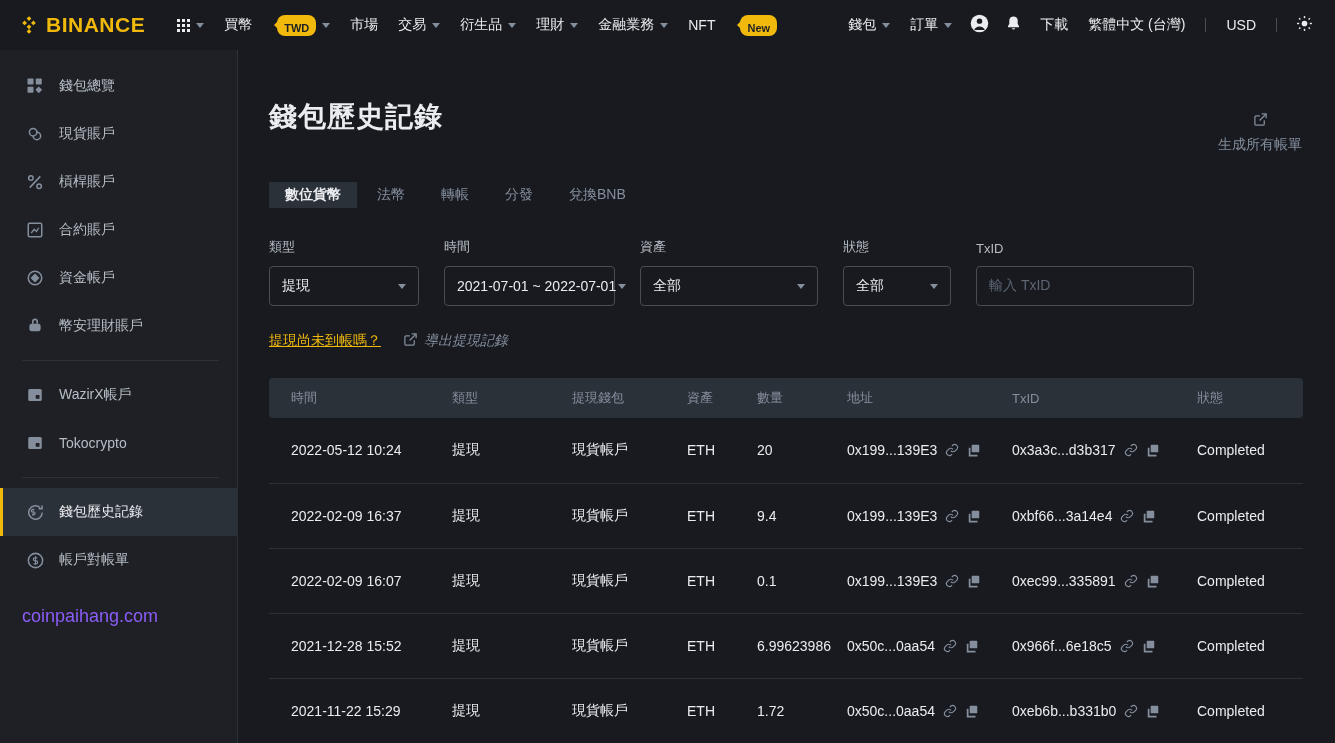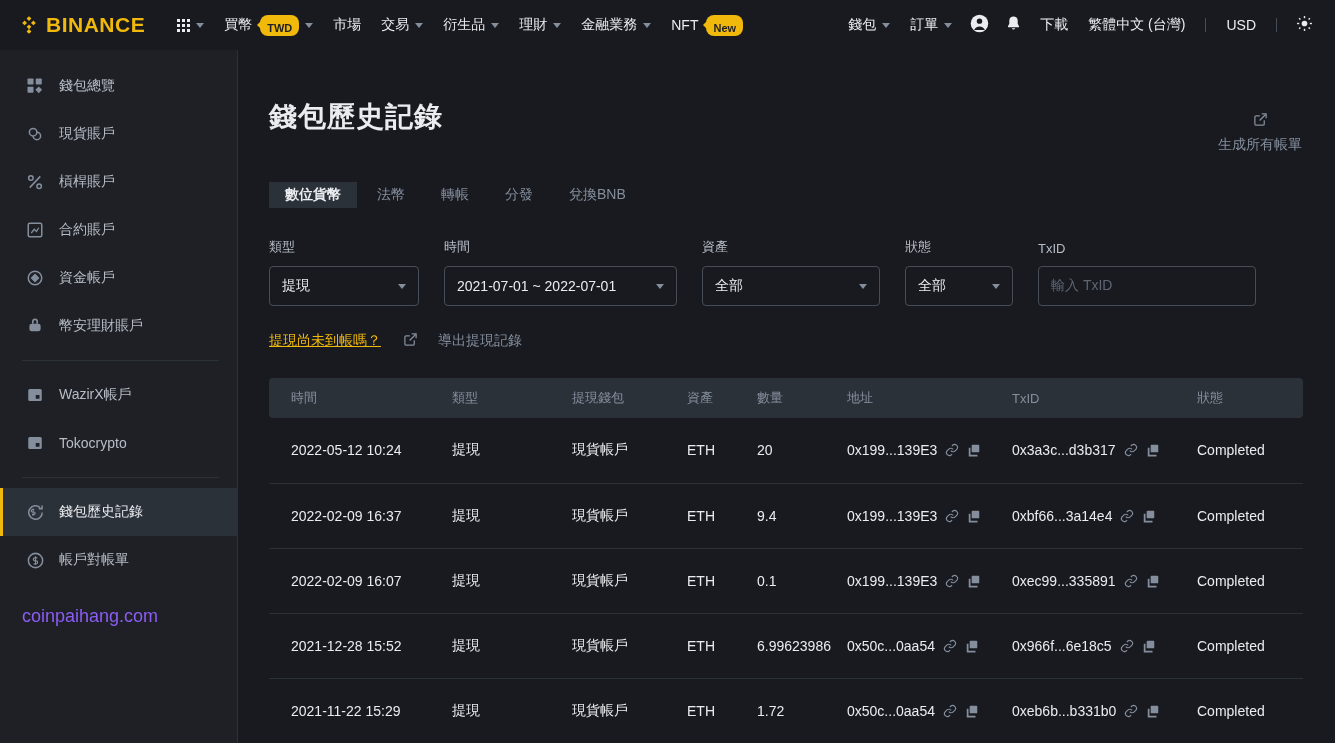--- a/index.html
+++ b/index.html
@@ -33,21 +33,21 @@
   .caret {
     width: 0; height: 0;
     border-left: 4px solid transparent; border-right: 4px solid transparent;
     border-top: 5px solid #848e9c; display: inline-block; margin-left: 2px;
   }
   .grid-icon { display: grid; grid-template-columns: repeat(3, 3px); gap: 2px; }
   .grid-icon i { width: 3px; height: 3px; background: #eaecef; display: block; }
   .badge {
     background: #f0b90b; color: #1e2026;
     font-size: 11px; font-weight: bold;
-    border-radius: 8px; padding: 7px 7px 2px; margin-left: 4px;
+    border-radius: 8px; padding: 7px 7px 2px; margin-left: 21px;
     position: relative;
   }
   .badge::before {
     content: ""; position: absolute; left: -3px; top: 50%;
     transform: translateY(-50%);
     border-top: 4px solid transparent; border-bottom: 4px solid transparent;
     border-right: 4px solid #f0b90b;
   }
   .spacer { flex: 1; }
   .nav-right { display: flex; align-items: center; }
@@ -115,32 +115,32 @@
   .flabel { font-size: 13px; color: #b7bdc6; margin-bottom: 10px; }
   .fctl {
     height: 40px; border: 1px solid #474d57; border-radius: 4px;
     background: #181a20; display: flex; align-items: center;
     padding: 0 12px; font-size: 14px; color: #eaecef; cursor: pointer;
     justify-content: space-between;
   }
   .fctl .val { white-space: nowrap; }
   .fctl .ph { color: #5e6673; }
   .w-type { width: 150px; }
-  .w-time { width: 233px; }
+  .w-time { width: 171px; }
   .w-asset { width: 178px; }
   .w-status { width: 108px; }
   .w-txid { width: 218px; cursor: text; }
 
   .links-row { display: flex; align-items: center; gap: 22px; margin-top: 26px; }
   .warn-link {
     color: #f0b90b; font-size: 14px; text-decoration: underline; cursor: pointer;
   }
   .export-link {
-    display: flex; align-items: center; gap: 20px;
-    color: #848e9c; font-size: 14px; cursor: pointer;
+    display: flex; align-items: center; gap: 6px;
+    color: #848e9c; font-size: 14px; cursor: pointer; font-style: italic;
   }
 
   
   table.hist { width: 1034px; border-collapse: collapse; margin-top: 28px; }
   table.hist thead th {
     background: #2b3139; color: #848e9c; font-size: 13px; font-weight: normal;
     text-align: left; height: 40px; padding: 0 8px;
   }
   table.hist thead th:first-child { padding-left: 22px; border-radius: 4px 0 0 4px; }
   table.hist thead th:last-child { border-radius: 0 4px 4px 0; }

